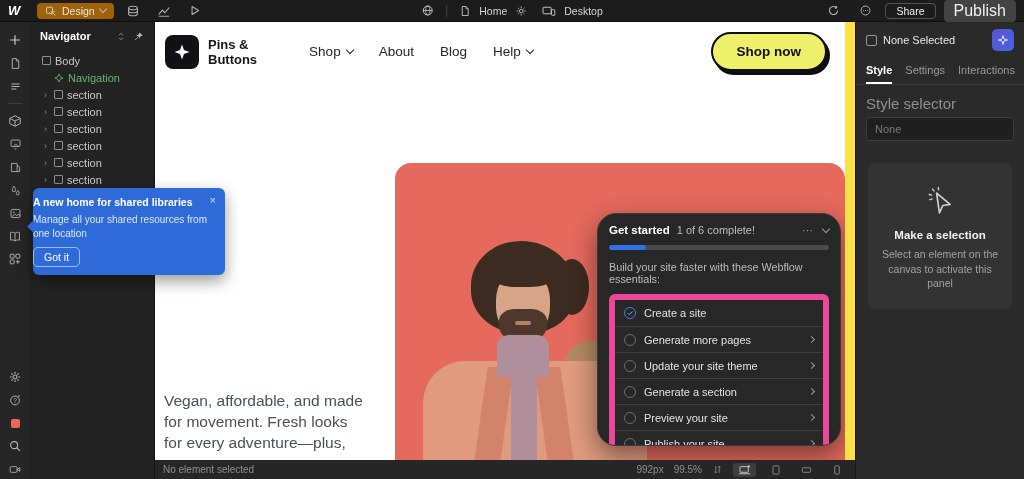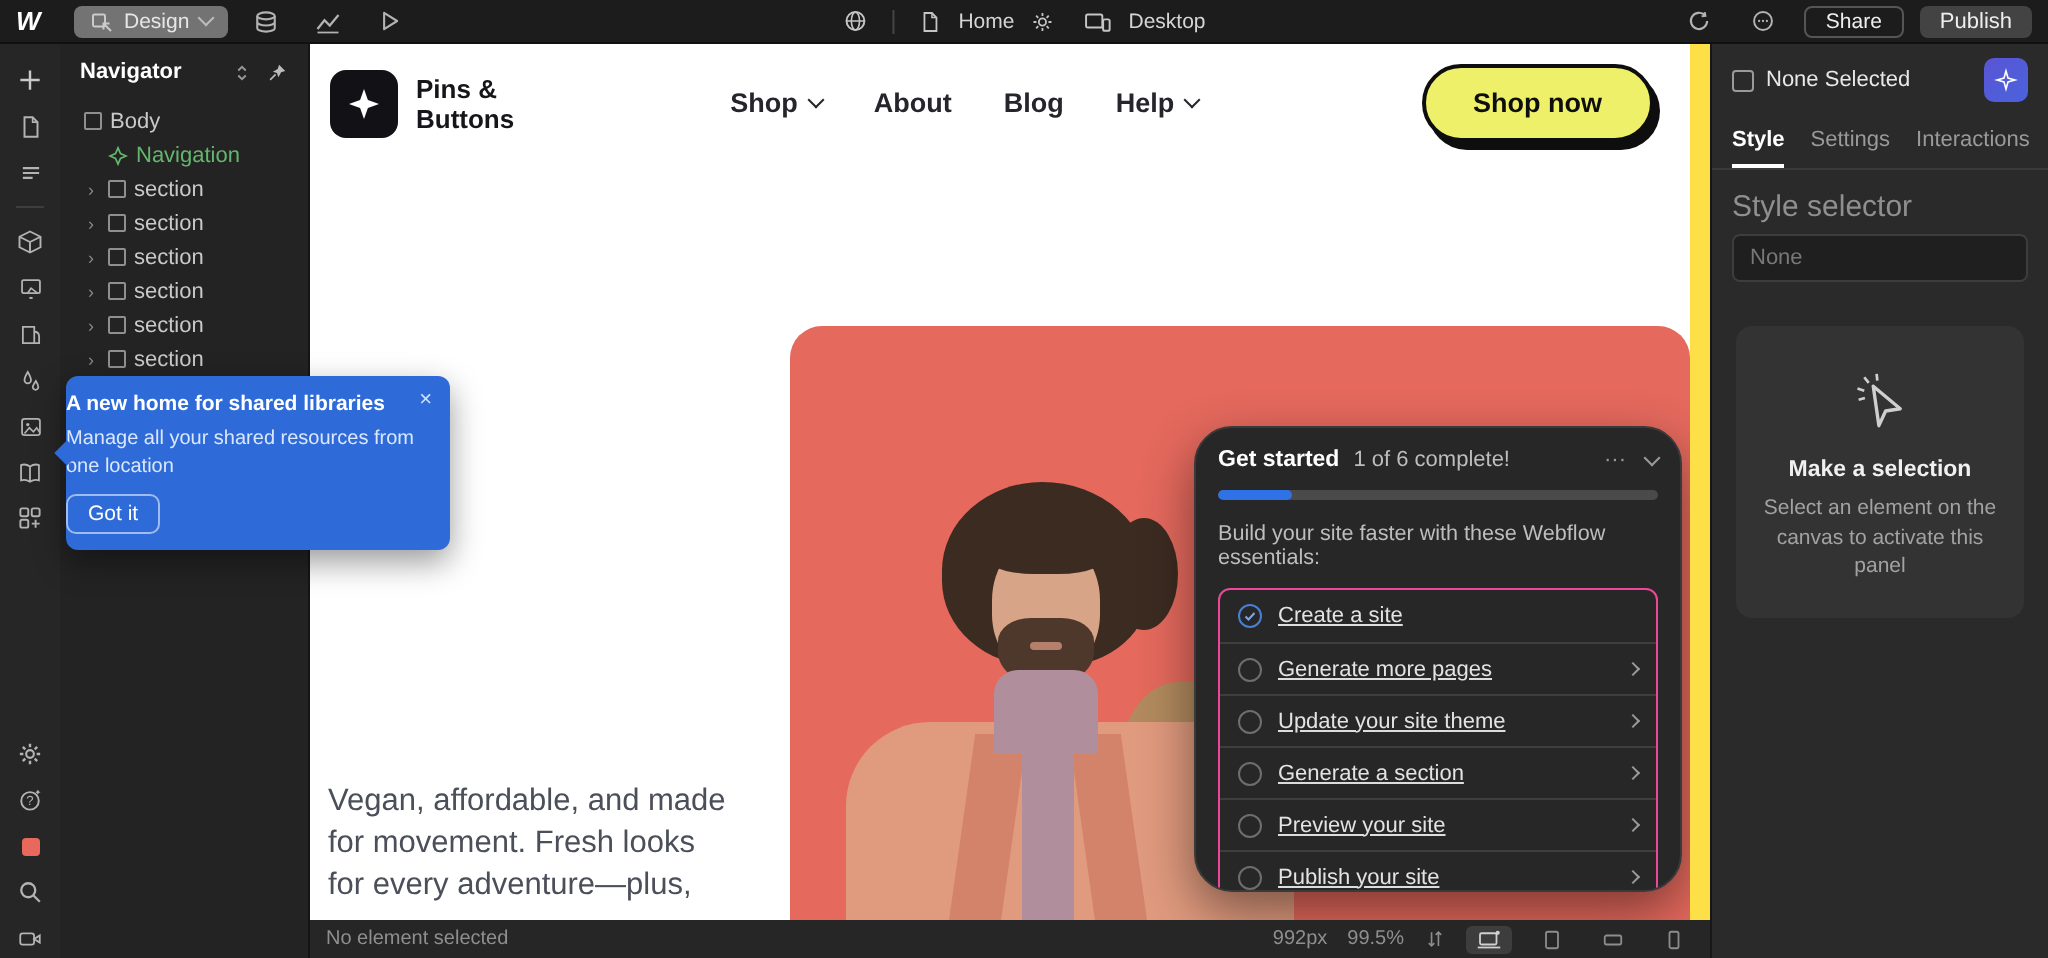--- a/index.html
+++ b/index.html
@@ -4,27 +4,27 @@
 <style>
   * { margin:0; padding:0; box-sizing:border-box; }
   html,body { width:1024px; height:479px; overflow:hidden; }
   body { font-family:"Liberation Sans", sans-serif; background:#1d1d1d; color:#ddd; }
   .app { position:relative; width:1024px; height:479px; }
 
   
   .topbar { height:22px; background:#1c1c1c; display:flex; align-items:center; padding:0 8px; position:relative; border-bottom:1px solid #101010; }
   .tb-left { display:flex; align-items:center; gap:7px; }
   .w-logo { width:22px; font-weight:bold; font-style:italic; font-size:13px; color:#fff; }
-  .design-btn { display:flex; align-items:center; gap:5px; background:#737373; border-radius:4px; padding:2px 8px; font-size:10.5px; color:#e6e6e6; cursor:pointer; }
+  .design-btn { display:flex; align-items:center; gap:5px; background:#a16207; border-radius:4px; padding:2px 8px; font-size:10.5px; color:#e6e6e6; cursor:pointer; }
   .tb-iconbtn { width:24px; height:18px; display:flex; align-items:center; justify-content:center; cursor:pointer; }
   .tb-center { position:absolute; left:50%; transform:translateX(-50%); display:flex; align-items:center; gap:8px; font-size:10.5px; color:#d5d5d5; }
   .tb-divider { width:1px; height:12px; background:#444; margin:0 4px; }
   .tb-right { margin-left:auto; display:flex; align-items:center; gap:8px; }
   .btn-share { border:1px solid #555; border-radius:4px; padding:1px 10px; font-size:10.5px; color:#eee; cursor:pointer; }
-  .btn-publish { background:#434343; border-radius:4px; padding:2px 10px; font-size:11px; color:#eee; cursor:pointer; }
+  .btn-publish { background:#434343; border-radius:4px; padding:2px 10px; font-size:16px; color:#eee; cursor:pointer; }
 
   
   .workspace { position:relative; display:flex; height:457px; }
 
   
   .rail { width:30px; background:#262626; display:flex; flex-direction:column; align-items:center; padding-top:8px; gap:3px; flex-shrink:0; }
   .rail-btn { width:24px; height:20px; display:flex; align-items:center; justify-content:center; cursor:pointer; }
   .rail-div { width:14px; height:1px; background:#3d3d3d; margin:4px 0; }
   .rail-spacer { flex:1; }
   .dot-square { width:9px; height:9px; border-radius:2px; background:#e8685c; }
@@ -42,21 +42,21 @@
   .tree-row.green { color:var(--component-green,#63b76c); }
   .tw { color:#8a8a8a; font-size:9px; width:6px; }
   .footer-row { margin-top:73px; }
 
   
   .center { flex:1; display:flex; flex-direction:column; background:#fde047; min-width:0; }
   .canvas { position:relative; height:438px; background:#ffffff; margin-right:10px; overflow:hidden; }
   .site-header { display:flex; align-items:center; padding:10px 10px 0 10px; }
   .site-logo { width:34px; height:34px; background:#121216; border-radius:8px; display:flex; align-items:center; justify-content:center; flex-shrink:0; }
   .brand { margin-left:9px; font-size:13px; font-weight:bold; color:#16161a; line-height:15px; }
-  .site-nav { margin-left:108px; display:flex; gap:26px; align-items:center; font-size:13.5px; color:#25252b;font-weight:bold; }
+  .site-nav { margin-left:52px; display:flex; gap:26px; align-items:center; font-size:13.5px; color:#25252b; }
   .site-nav .lnk { display:flex; align-items:center; gap:6px; cursor:pointer; }
   .chev { width:6px; height:6px; border-right:1.5px solid currentColor; border-bottom:1.5px solid currentColor; transform:rotate(45deg); margin-top:-3px; }
   .cta { margin-left:auto; margin-right:8px; background:var(--cta-yellow,#eef06a); border:2px solid #0e0e0e; border-radius:24px; padding:10px 24px; font-size:13.5px; font-weight:bold; color:#0e0e0e; box-shadow:3px 4px 0 #0e0e0e; cursor:pointer; }
 
   .hero-img { position:absolute; left:240px; top:141px; right:0; bottom:0; background:var(--hero-coral,#e5695d); border-radius:16px 16px 0 0; overflow:hidden; }
   .man-hair { position:absolute; left:76px; top:78px; width:104px; height:92px; background:#3c2b21; border-radius:52% 56% 46% 50%; }
   .man-hair2 { position:absolute; left:160px; top:96px; width:34px; height:56px; background:#3c2b21; border-radius:50%; }
   .man-face { position:absolute; left:101px; top:106px; width:54px; height:68px; background:#d8a487; border-radius:46% 46% 44% 44%; }
   .man-fringe { position:absolute; left:96px; top:98px; width:64px; height:26px; background:#3c2b21; border-radius:50% 50% 40% 40%; }
   .man-beard { position:absolute; left:104px; top:146px; width:48px; height:34px; background:#4d382b; border-radius:34% 34% 50% 50%; }
@@ -73,21 +73,21 @@
 
   
   .gs { position:absolute; left:442px; top:191px; width:244px; height:233px; background:#272727; border:1px solid #3a3a3a; border-radius:19px; padding:10px 11px; box-shadow:0 10px 26px rgba(0,0,0,.45); overflow:hidden; z-index:5; }
   .gs-head { display:flex; align-items:center; gap:7px; }
   .gs-title { font-weight:bold; font-size:11.5px; color:#fff; }
   .gs-status { font-size:11px; color:#bdbdbd; }
   .gs-head-icons { margin-left:auto; display:flex; gap:10px; align-items:center; color:#9a9a9a; font-size:11px; }
   .gs-bar { margin-top:9px; height:5px; background:#4a4a4a; border-radius:3px; overflow:hidden; }
   .gs-fill { height:100%; background:var(--progress-blue,#2f72e5); border-radius:3px; width:17%; }
   .gs-sub { margin-top:11px; font-size:10.8px; color:#bdbdbd; }
-  .gs-list { margin-top:9px; border:1px solid #ec4899; border-radius:6px; overflow:hidden;text-decoration:underline; }
+  .gs-list { margin-top:9px; border:6px solid #ec4899; border-radius:6px; overflow:hidden; }
   .gs-item { height:26px; display:flex; align-items:center; gap:8px; padding:0 9px; font-size:11px; color:#e3e3e3; border-top:1px solid #3e3e3e; cursor:pointer; }
   .gs-item:first-child { border-top:none; }
   .gs-circle { width:12px; height:12px; border:1.3px solid #6e6e6e; border-radius:50%; flex-shrink:0; display:flex; align-items:center; justify-content:center; }
   .gs-circle.done { border-color:#4a7fd6; }
   .gs-chev { margin-left:auto; width:5px; height:5px; border-right:1.4px solid #9a9a9a; border-bottom:1.4px solid #9a9a9a; transform:rotate(-45deg); }
 
   
   .tooltip { position:absolute; left:33px; top:166px; width:192px; background:var(--accent-blue,#2e6bd8); border-radius:6px; padding:8px 0; color:#fff; z-index:50; box-shadow:0 6px 16px rgba(0,0,0,.4); }
   .tooltip::before { content:""; position:absolute; left:-4px; top:34px; width:9px; height:9px; background:var(--accent-blue,#2e6bd8); transform:rotate(45deg); }
   .tt-title { font-size:10.5px; font-weight:bold; padding-right:12px; }

